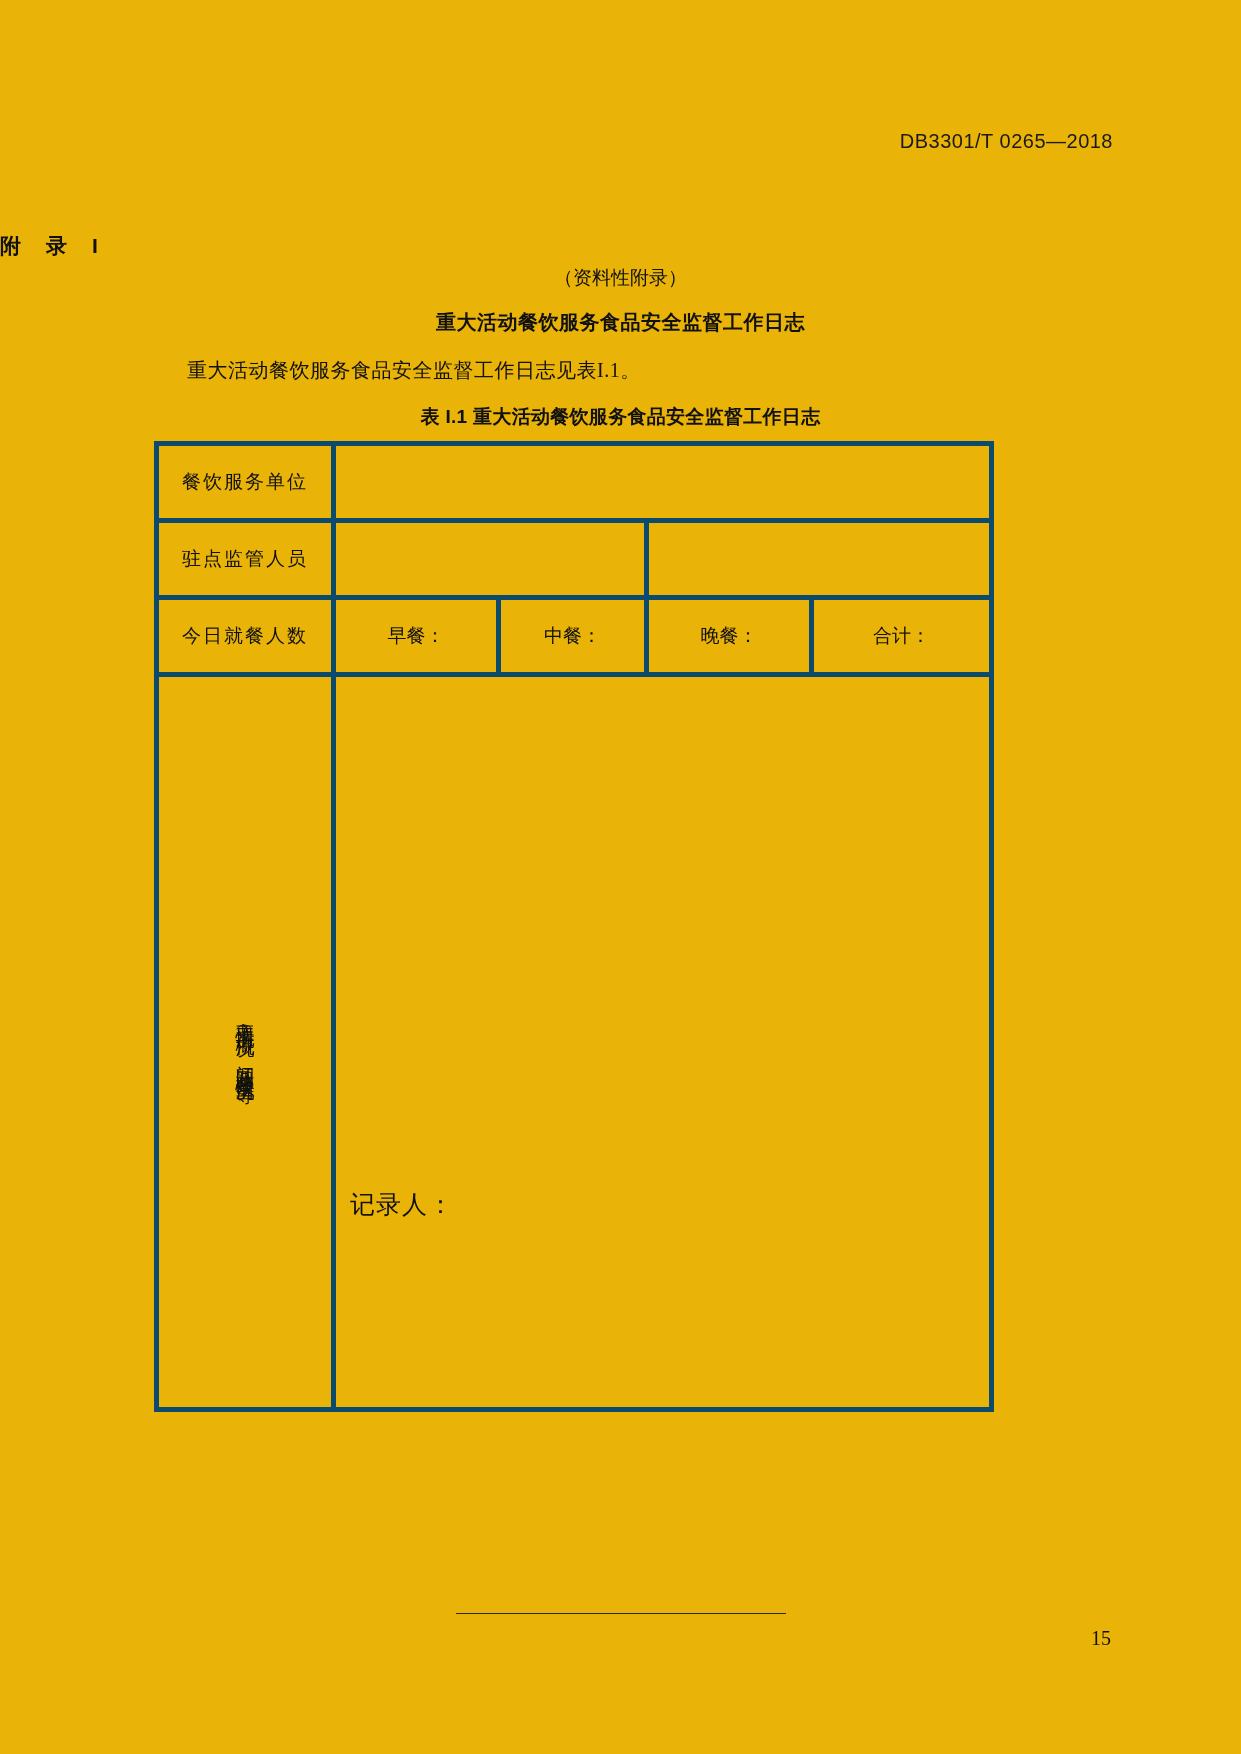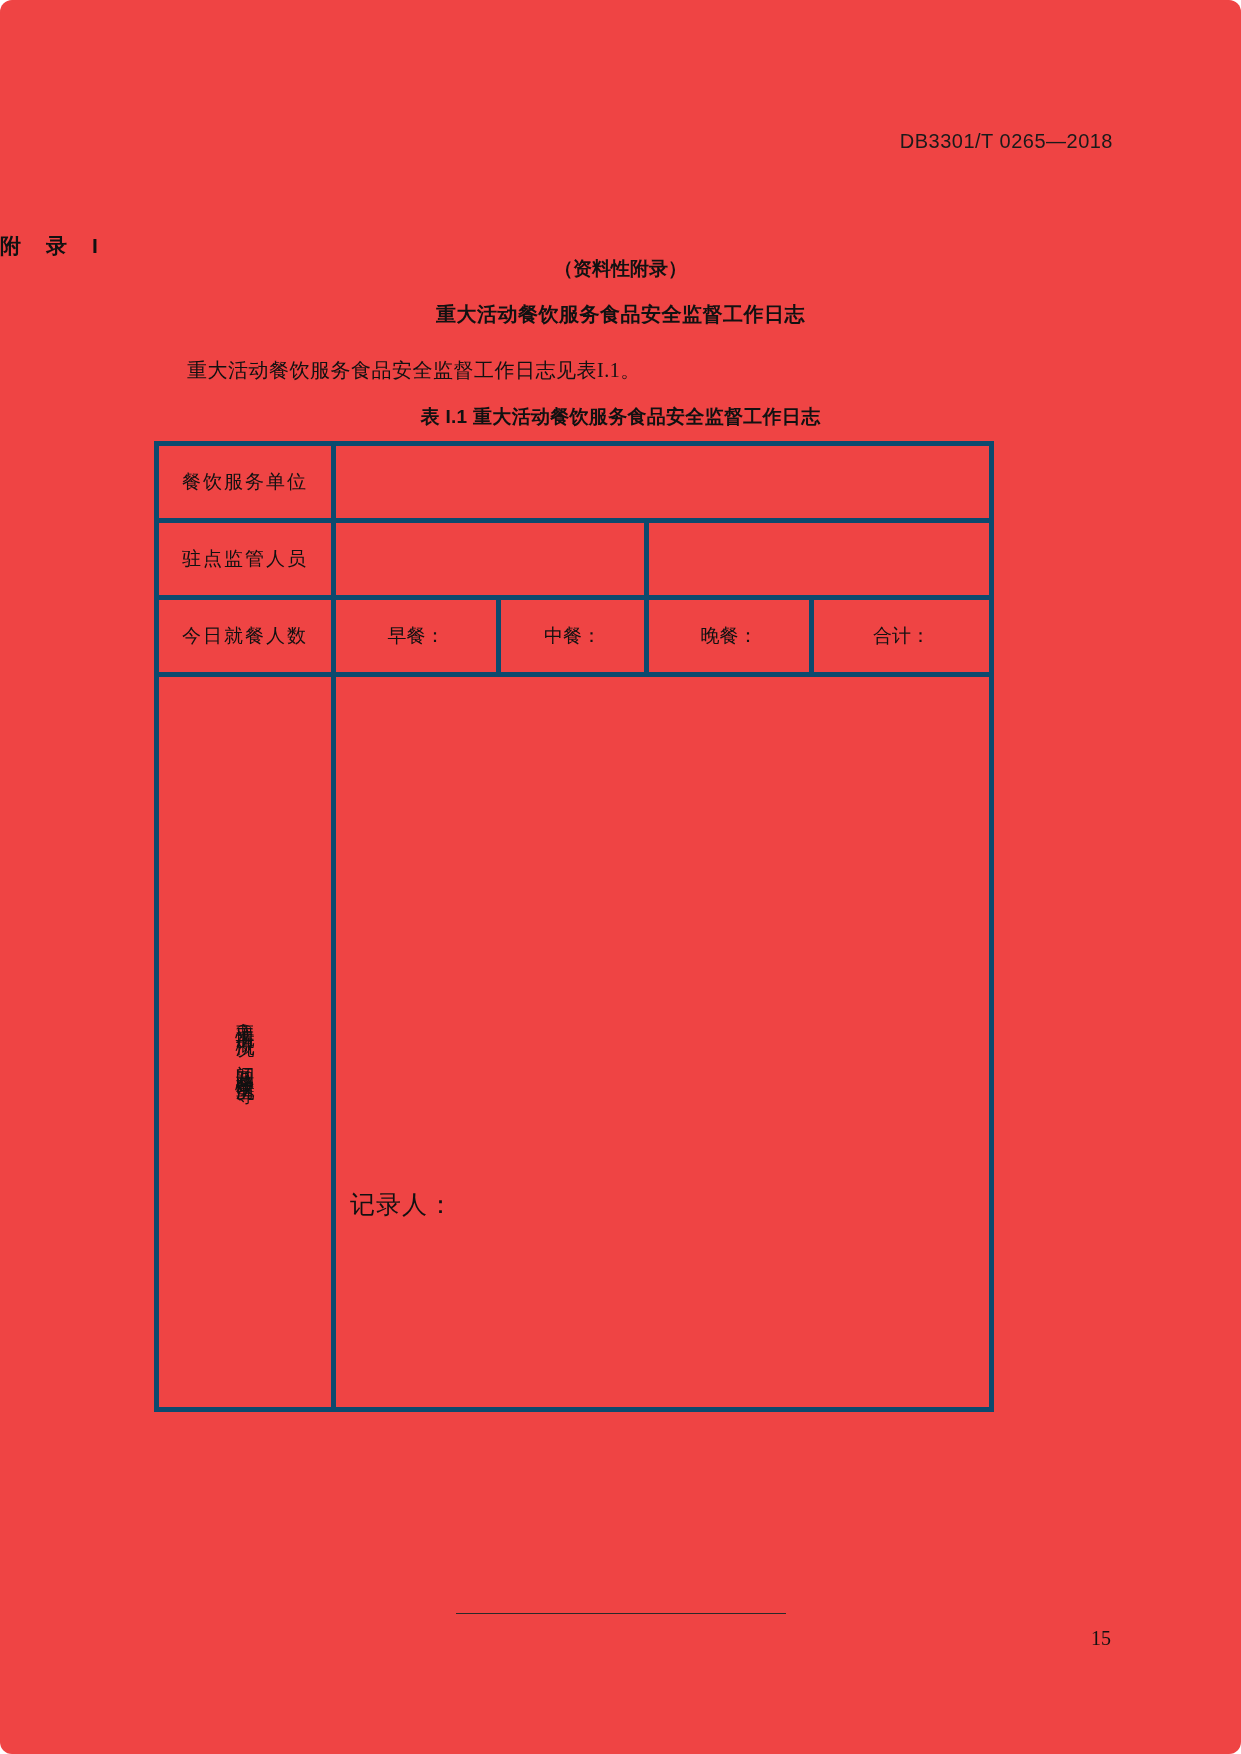--- a/index.html
+++ b/index.html
@@ -8,24 +8,23 @@
     background: #ffffff;
   }
   body {
     font-family: "Liberation Serif", serif;
     color: #000000;
   }
   .page {
     position: relative;
     width: 1241px;
     height: 1754px;
-    background: #ef4444;
+    background: #eab308;
     overflow: hidden;
     box-sizing: border-box;
-    border-radius: 12px;
   }
   
   .std-header {
     position: absolute;
     top: 130px;
     right: 128px;
     font-family: "Liberation Sans", sans-serif;
     font-size: 20px;
     letter-spacing: 0.5px;
     color: #1a1a1a;
@@ -39,32 +38,32 @@
     width: 100%;
     text-align: left;
     font-family: "Liberation Sans", sans-serif;
     font-size: 21px;
     font-weight: bold;
     letter-spacing: 2px;
     color: #111;
   }
   .appendix-sub {
     position: absolute;
-    top: 256px;
-    left: 0;
-    width: 100%;
-    text-align: center;
-    font-family: "Liberation Sans", sans-serif;
-    font-size: 19px;
-    font-weight: bold;
+    top: 265px;
+    left: 0;
+    width: 100%;
+    text-align: center;
+    font-family: "Liberation Sans", sans-serif;
+    font-size: 19px;
+    font-weight: normal;
     color: #111;
   }
   .appendix-name {
     position: absolute;
-    top: 301px;
+    top: 309px;
     left: 0;
     width: 100%;
     text-align: center;
     font-family: Liberation Sans, sans-serif;
     font-size: 20px;
     font-weight: bold;
     letter-spacing: 0.5px;
     color: #111;
   }
   .body-para {

